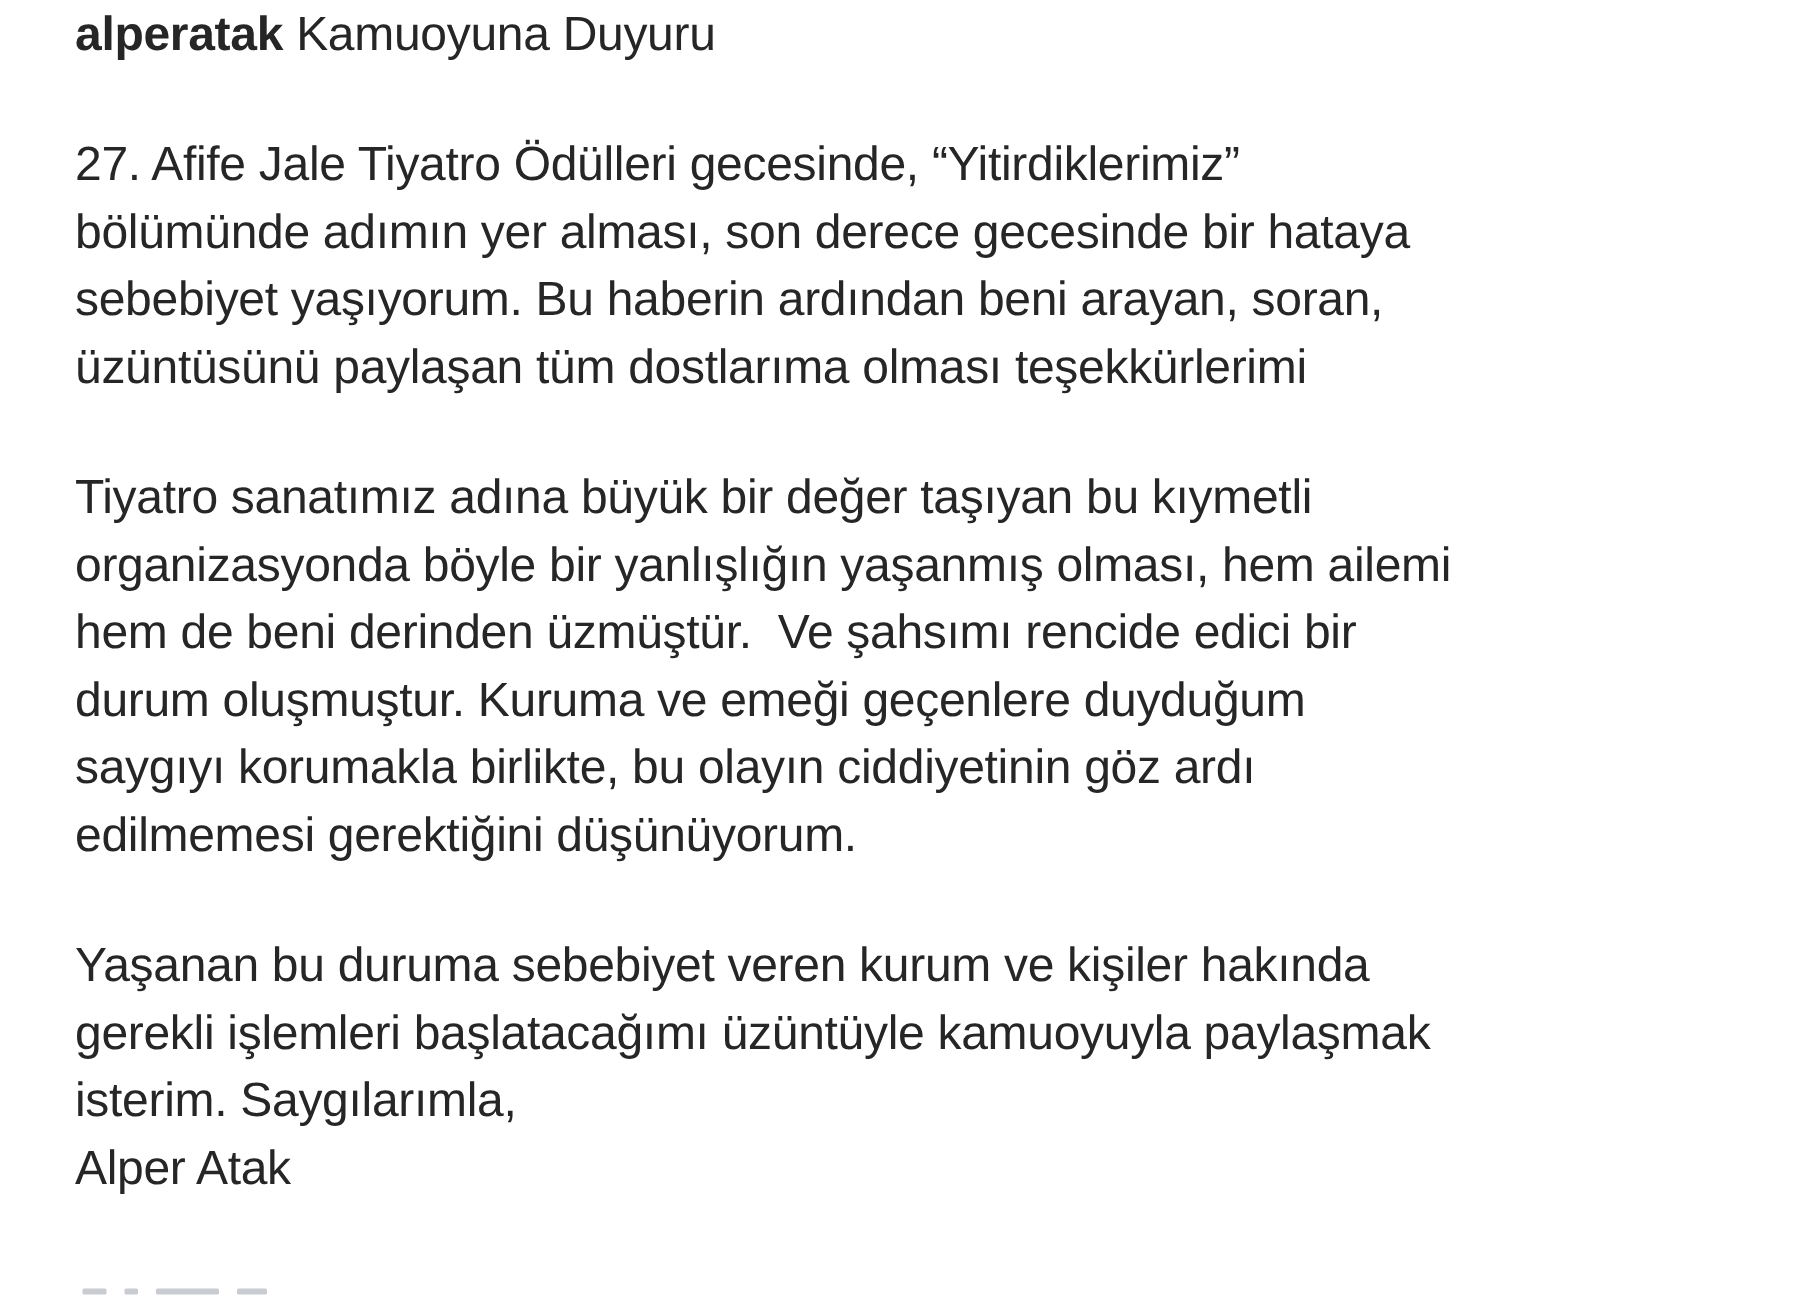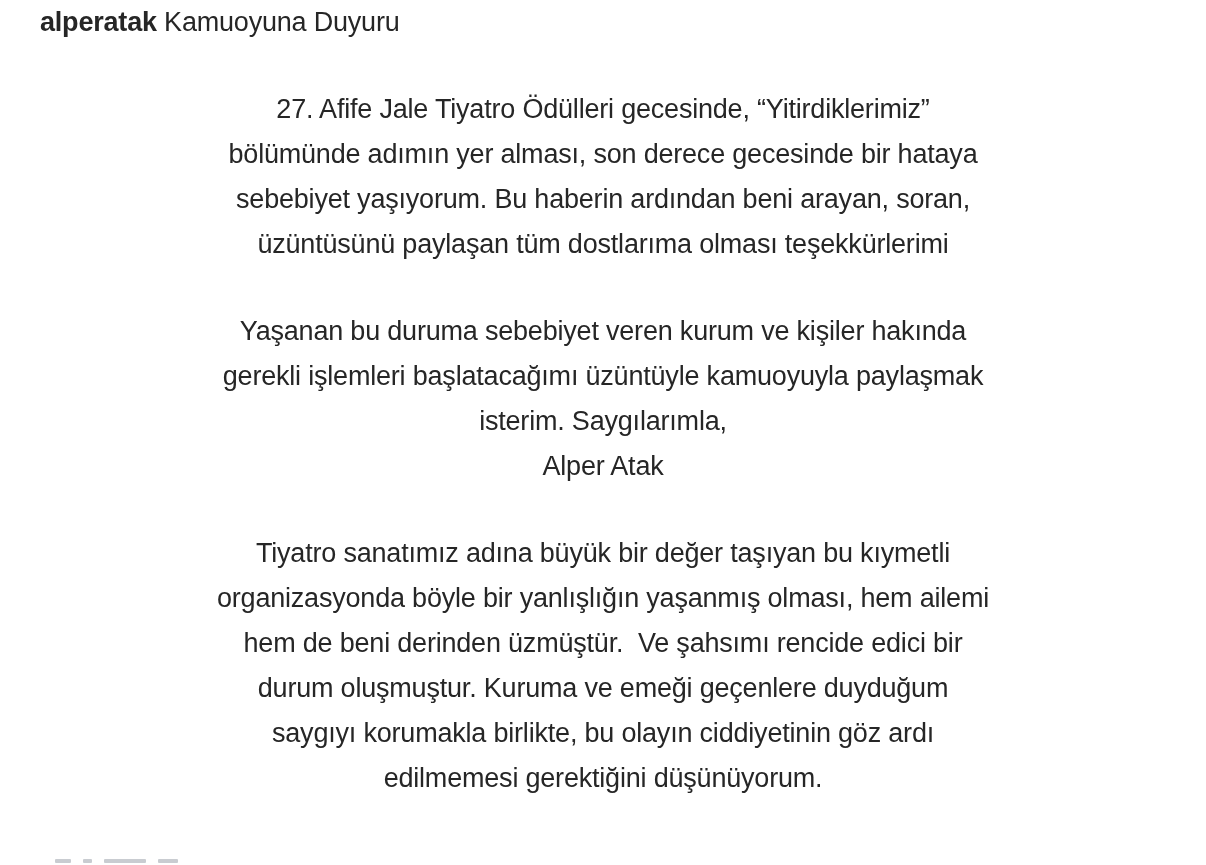--- a/index.html
+++ b/index.html
@@ -9,22 +9,22 @@
   }
   body {
     width: 1206px;
     height: 865px;
     overflow: hidden;
     position: relative;
     font-family: "Liberation Sans", "DejaVu Sans", sans-serif;
     color: #262626;
   }
   .post {
-    padding: 0 40px 0 40px;
-    font-size: 27px;
+    padding: 0 40px 0 50px;
+    font-size: 32px;
     line-height: 45px;
     letter-spacing: -0.2px;
   }
   .caption-header {
     white-space: pre;
     margin: 0 0 42px 0;
   }
   .username {
     font-weight: bold;
     color: #262626;
@@ -35,21 +35,20 @@
     font-weight: normal;
   }
   .paragraph {
     margin: 0 0 42px 0;
   }
   .paragraph:last-child {
     margin-bottom: 0;
   }
   .line {
     white-space: pre; 
-    text-align: center;
   }
   
   .cutoff-fragment {
     position: absolute;
     left: 55px;
     top: 859px;
     height: 4px;
     display: flex;
     gap: 12px;
   }
@@ -72,33 +71,33 @@
   <div class="caption-header"><a class="username">alperatak</a><span> </span><span class="caption-title">Kamuoyuna Duyuru</span></div>
 
   <div class="paragraph">
     <div class="line">27. Afife Jale Tiyatro Ödülleri gecesinde, “Yitirdiklerimiz”</div>
     <div class="line">bölümünde adımın yer alması, son derece gecesinde bir hataya</div>
     <div class="line">sebebiyet yaşıyorum. Bu haberin ardından beni arayan, soran,</div>
     <div class="line">üzüntüsünü paylaşan tüm dostlarıma olması teşekkürlerimi</div>
   </div>
 
   <div class="paragraph">
-    <div class="line">Yaşanan bu duruma sebebiyet veren kurum ve kişiler hakında</div>
-    <div class="line">gerekli işlemleri başlatacağımı üzüntüyle kamuoyuyla paylaşmak</div>
-    <div class="line">isterim. Saygılarımla,</div>
-    <div class="line">Alper Atak</div>
-  </div>
-
-  <div class="paragraph">
     <div class="line">Tiyatro sanatımız adına büyük bir değer taşıyan bu kıymetli</div>
     <div class="line">organizasyonda böyle bir yanlışlığın yaşanmış olması, hem ailemi</div>
     <div class="line">hem de beni derinden üzmüştür.  Ve şahsımı rencide edici bir</div>
     <div class="line">durum oluşmuştur. Kuruma ve emeği geçenlere duyduğum</div>
     <div class="line">saygıyı korumakla birlikte, bu olayın ciddiyetinin göz ardı</div>
     <div class="line">edilmemesi gerektiğini düşünüyorum.</div>
+  </div>
+
+  <div class="paragraph">
+    <div class="line">Yaşanan bu duruma sebebiyet veren kurum ve kişiler hakında</div>
+    <div class="line">gerekli işlemleri başlatacağımı üzüntüyle kamuoyuyla paylaşmak</div>
+    <div class="line">isterim. Saygılarımla,</div>
+    <div class="line">Alper Atak</div>
   </div>
 
 </div>
 
 <div class="cutoff-fragment">
   <span class="cf-a"></span>
   <span class="cf-b"></span>
   <span class="cf-c"></span>
   <span class="cf-d"></span>
 </div>

